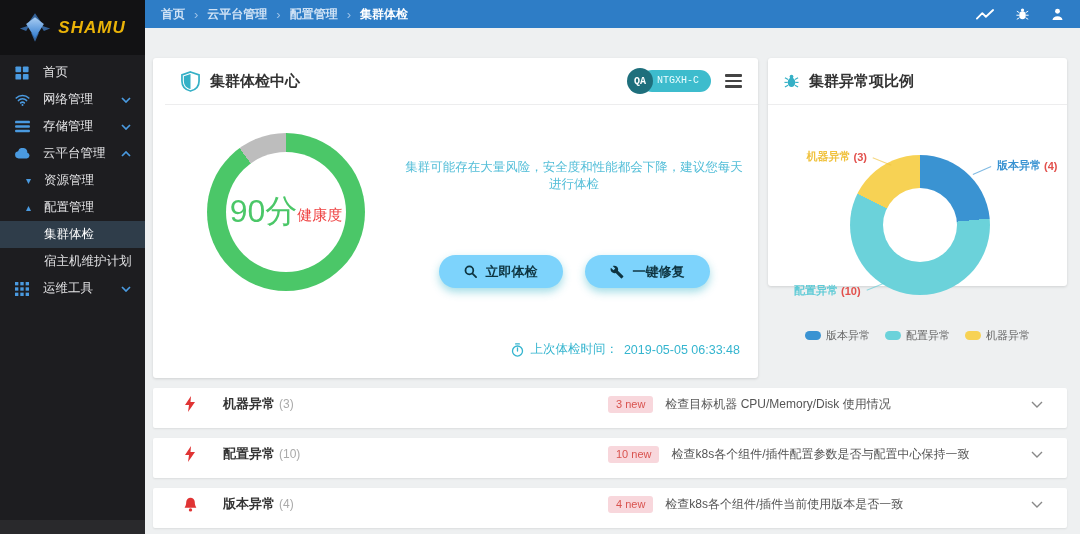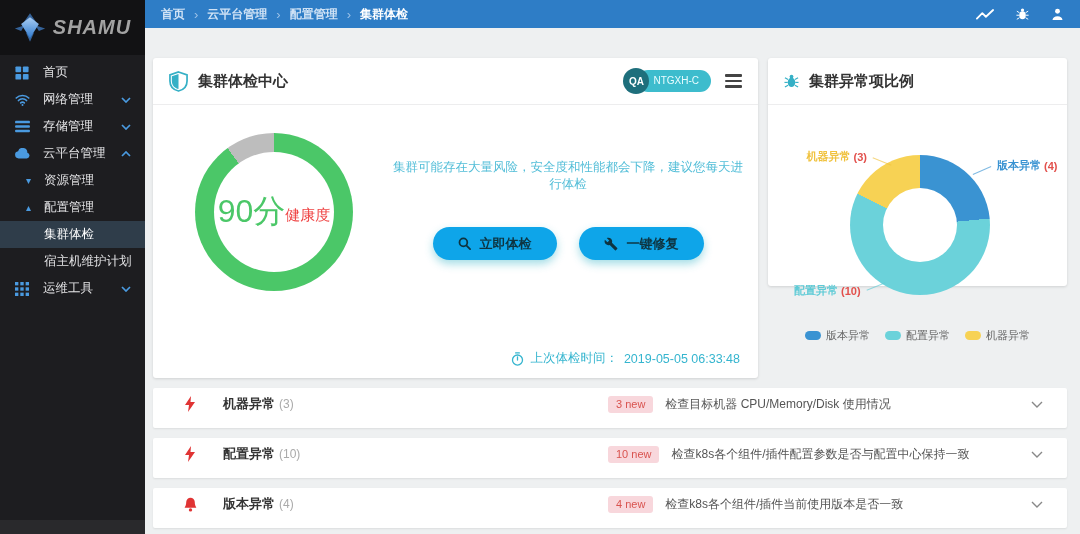--- a/index.html
+++ b/index.html
@@ -3,21 +3,21 @@
 <meta charset="utf-8">
 <style>
   * { margin:0; padding:0; box-sizing:border-box; }
   html,body { width:1080px; height:534px; overflow:hidden; }
   body { font-family:"Liberation Sans","DejaVu Sans",sans-serif; background:#eef0f1; }
   .app { display:flex; width:1080px; height:534px; }
 
   
   .sidebar { width:145px; background:#1d1d20; flex:0 0 145px; position:relative; }
   .logo { height:55px; background:#121214; display:flex; align-items:center; justify-content:center; gap:7px; }
-  .logo-text { color:#a3a3a3; font-weight:800; font-style:italic; font-size:20px; letter-spacing:1px; }
+  .logo-text { color:#eab308; font-weight:800; font-style:italic; font-size:17px; letter-spacing:1px; }
   .menu { padding-top:4px; }
   .mi { display:flex; align-items:center; height:27px; color:#e3e3e5; font-size:12.5px; cursor:pointer; }
   .mi.top { padding-left:14px; }
   .mi .ic { width:16px; display:flex; justify-content:center; color:#4a9ae0; margin-right:13px; flex:0 0 16px; }
   .mi .chev { margin-left:auto; margin-right:14px; color:#4a9ae0; display:flex; }
   .mi.sub1 { padding-left:26px; }
   .mi .caret { color:#4a9ae0; font-size:10px; width:10px; margin-right:8px; }
   .mi.sub2 { padding-left:44px; }
   .mi.selected { background:#2f3d4a; color:#fff; }
   .sidebar-footer { position:absolute; bottom:0; left:0; right:0; height:14px; background:#29292c; }
@@ -28,45 +28,45 @@
   .crumbs { display:flex; align-items:center; gap:9px; }
   .crumb { color:#cfe2f5; font-size:12px; font-weight:600; cursor:pointer; }
   .crumb.current { color:#ffffff; font-weight:700; cursor:default; }
   .crumb-sep { color:#9cc2e8; font-size:13px; line-height:1; }
   .top-icons { margin-left:auto; display:flex; align-items:center; gap:22px; color:#fff; }
   .top-icons span { display:flex; cursor:pointer; }
 
   .content { padding:30px 13px 0 8px; }
   .cards { display:flex; gap:10px; }
   .card { background:#fff; border-radius:3px; box-shadow:0 1px 3px rgba(0,0,0,.13); }
-  .card-health { width:605px; height:320px; }
+  .card-health { width:605px; height:320px;padding-left:12px; }
   .card-pie { flex:1; height:228px; }
   .card-hd { height:47px; display:flex; align-items:center; padding:0 16px; border-bottom:1px solid #ededee; }
   .card-hd .hd-ic { display:flex; margin-right:10px; color:#35b0c6; }
   .card-title { font-size:15px; font-weight:700; color:#333; }
 
-  .env-pill { margin-left:auto; display:flex; align-items:center; cursor:pointer; }
+  .env-pill { margin-left:auto; display:flex; align-items:center; cursor:pointer;font-family:Liberation Mono, monospace; }
   .env-circle { width:26px; height:26px; border-radius:50%; background:#1e6f7c; color:#fff; font-size:10px; font-weight:700; display:flex; align-items:center; justify-content:center; z-index:2; }
   .env-name { background:#3dbccd; color:#eafdff; font-size:10px; height:22px; line-height:22px; padding:0 12px 0 16px; margin-left:-12px; border-radius:11px; }
   .hamburger { margin-left:14px; display:flex; flex-direction:column; gap:3px; cursor:pointer; }
   .hamburger i { display:block; width:17px; height:2.4px; background:#444; border-radius:1px; }
 
   
   .hc-body { position:relative; height:272px; }
   .gauge { position:absolute; left:42px; top:28px; width:158px; height:158px; border-radius:50%; display:flex; align-items:center; justify-content:center; }
   .gauge-hole { width:120px; height:120px; background:#fff; border-radius:50%; display:flex; flex-direction:row; align-items:center; justify-content:center; }
   .score { color:#4bc768; font-size:32px; }
   .score-label { color:#ef4444; font-size:15px; margin-top:6px; }
   .msg { position:absolute; left:235px; right:10px; top:40px; text-align:center; }
   .headline { color:#2aa9c4; font-size:19px; font-weight:700; }
   .subline { color:#53bed8; font-size:12.5px; margin-top:14px; }
   .btn-row { margin-top:34px; display:flex; justify-content:center; gap:22px; }
-  .teal-btn { display:flex; align-items:center; gap:9px; height:33px; padding:0 25px; border:none; border-radius:17px; background:#0ea5e9; box-shadow:0 4px 9px rgba(54,180,200,.45); color:#0e3440; font-size:13px; font-weight:700; font-family:inherit; cursor:pointer; }
+  .teal-btn { display:flex; align-items:center; gap:9px; height:33px; padding:0 25px; border:none; border-radius:17px; background:#7dd3fc; box-shadow:0 4px 9px rgba(54,180,200,.45); color:#0e3440; font-size:13px; font-weight:700; font-family:inherit; cursor:pointer;margin-top:28px; }
   .teal-btn .btn-ic { display:flex; }
-  .last-check { position:absolute; right:18px; bottom:10px; display:flex; align-items:center; gap:6px; color:#35b5cf; font-size:12.5px; }
+  .last-check { position:absolute; right:18px; bottom:19px; display:flex; align-items:center; gap:6px; color:#35b5cf; font-size:12.5px; }
 
   
   .pc-body { position:relative; height:272px; }
   .pie { position:absolute; left:82px; top:50px; width:140px; height:140px; border-radius:50%; display:flex; align-items:center; justify-content:center; cursor:pointer; }
   .pie-hole { width:74px; height:74px; border-radius:50%; background:#fff; }
   .pie-label { position:absolute; display:flex; align-items:center; font-size:11px; font-weight:700; white-space:nowrap; }
   .pl-count { color:#e2504c; margin-left:3px; }
   .leader { display:inline-block; width:20px; border-top:1px solid currentColor; opacity:.65; }
   .pl-machine { left:2px; top:44px; width:122px; justify-content:flex-end; }
   .pl-machine .leader { margin-left:5px; transform:rotate(22deg); margin-top:9px; }

